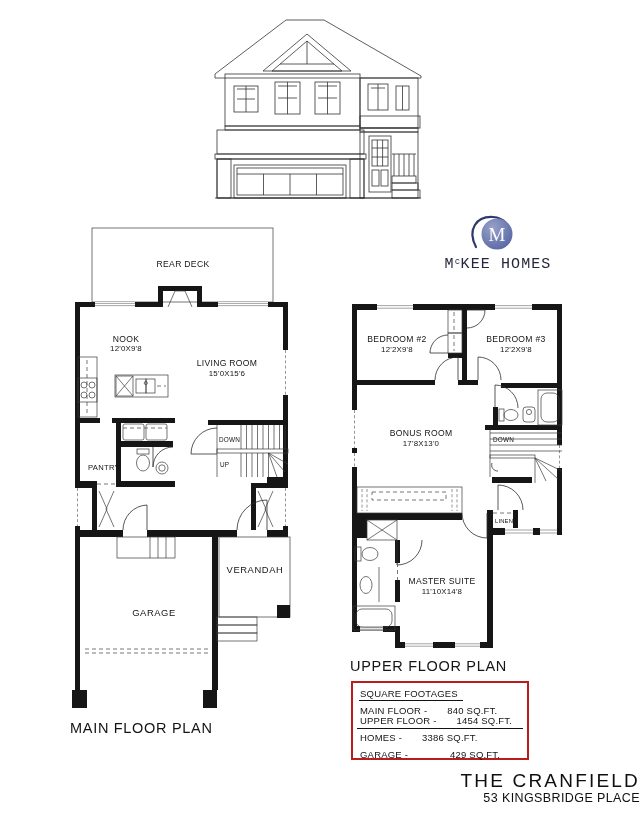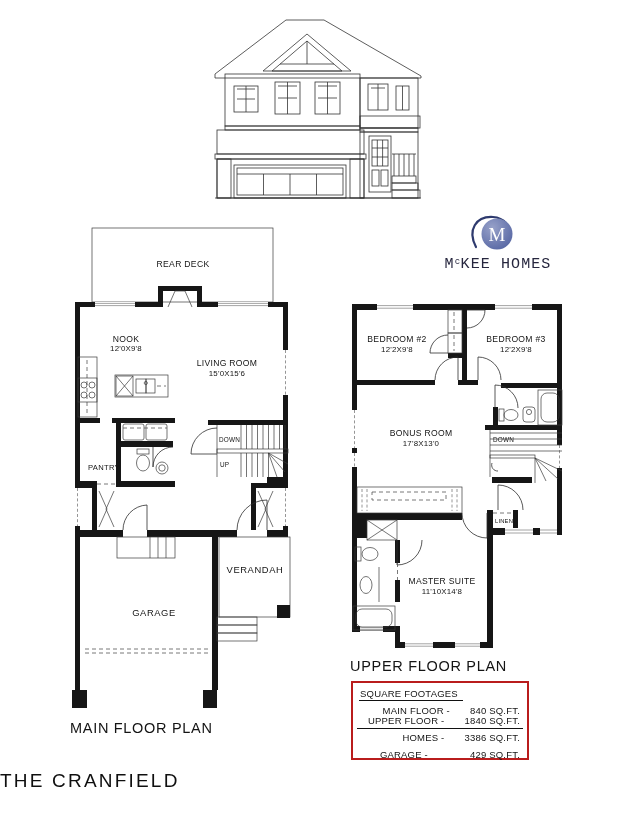--- a/index.html
+++ b/index.html
@@ -23,26 +23,26 @@
   .ev{fill:none;stroke:#333;stroke-width:.8;}
   
   #logo{position:absolute;left:436px;top:210px;width:124px;text-align:center;}
   #logo .wordmark{font-family:Liberation Mono, monospace;font-size:15px;letter-spacing:1.1px;color:#26263e;margin-top:0px;white-space:nowrap;}
   #logo .wordmark sup{font-size:9px;vertical-align:4px;letter-spacing:.5px;}
   
   #sqft{position:absolute;left:351px;top:681px;width:160px;height:66px;border:2px solid #b91c1c;
         font-size:9.5px;letter-spacing:.2px;padding:5px 7px 4px 7px;}
   #sqft .hd{margin:0 0 1px 0;}
   #sqft .hd-rule{width:104px;border-bottom:1.3px solid #111;margin:1px 0 5px -1px;}
-  #sqft .row{display:flex;justify-content:flex-end;line-height:9.6px;}
+  #sqft .row{display:flex;justify-content:flex-start;line-height:9.6px;}
   #sqft .sep{border-top:1.3px solid #111;margin:3px -3px 4px -3px;}
   #sqft .row.gap{margin-top:7px;gap:22px;}
   #sqft .val{text-align:right;padding-left:20px;}
   
-  #footer-title{position:absolute;left:0;right:0;top:772px;text-align:left;}
+  #footer-title{position:absolute;left:0;right:0;top:772px;text-align:right;}
   #footer-title .t1{font-size:19px;letter-spacing:2.2px;color:#0f0f0f;line-height:17px;}
   #footer-title .t2{font-size:12.5px;letter-spacing:.4px;color:#0f0f0f;margin-top:2px;}
   .abs{position:absolute;}
 </style>
 </head>
 <body>
 
 <div id="canvas">
 
   <svg class="abs" style="left:212px;top:8px;" width="214" height="192" viewBox="0 0 214 192">
@@ -407,30 +407,31 @@
 
   <div id="sqft">
     <div class="hd">SQUARE FOOTAGES</div>
     <div class="hd-rule"></div>
     <div class="row">
       <span class="lab">MAIN FLOOR -</span>
       <span class="val">840 SQ.FT.</span>
     </div>
     <div class="row">
       <span class="lab">UPPER FLOOR -</span>
-      <span class="val">1840 SQ.FT.</span>
+      <span class="val">1454 SQ.FT.</span>
     </div>
     <div class="sep"></div>
     <div class="row">
       <span class="lab">HOMES -</span>
       <span class="val">3386 SQ.FT.</span>
     </div>
     <div class="row gap">
       <span class="lab">GARAGE -</span>
       <span class="val">429 SQ.FT.</span>
     </div>
   </div>
 
   <div id="footer-title">
     <div class="t1">THE CRANFIELD</div>
+    <div class="t2">53 KINGSBRIDGE PLACE</div>
   </div>
 
 </div>
 
 </body></html>

